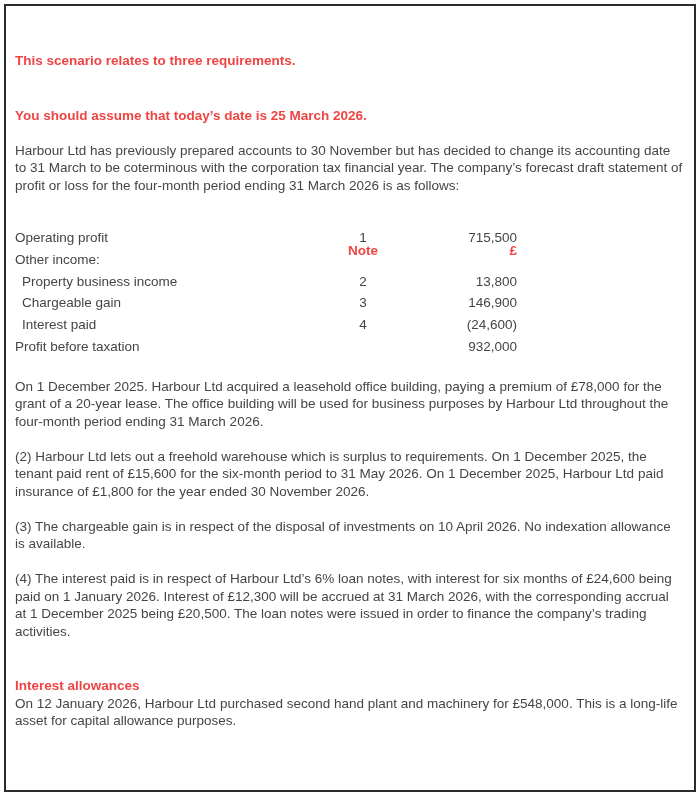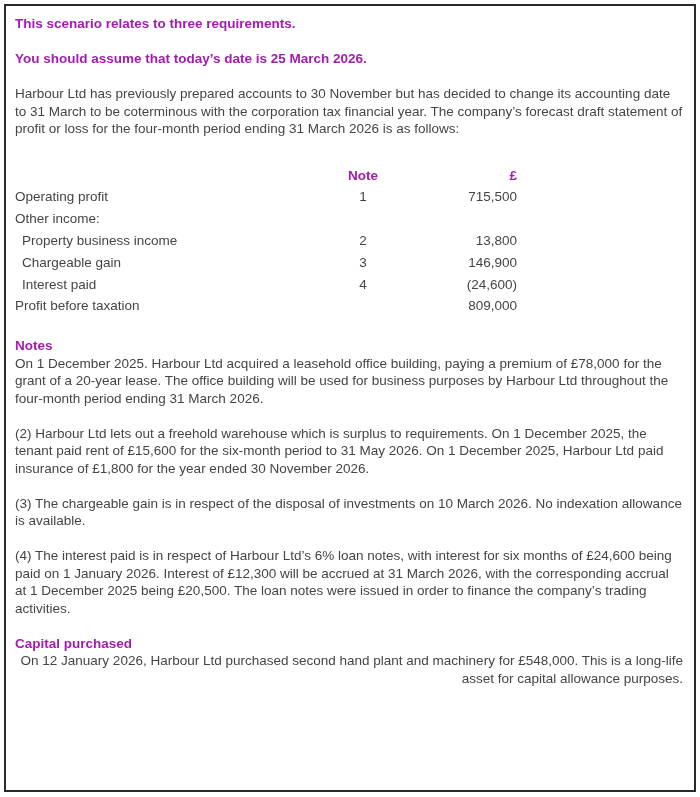--- a/index.html
+++ b/index.html
@@ -21,39 +21,39 @@
     bottom: 5px;
     border: 2px solid #2b2b2b;
     box-sizing: border-box;
     padding: 9px 11px 0 9px;
     color: #454545;
     font-size: 13.5px;
     line-height: 17.5px;
     overflow: hidden;
   }
   p { margin: 0 0 17.5px 0; }
-  .bold { font-weight: bold; color: #a21caf; }
+  .bold { font-weight: bold; color: #ef4444; margin-top: 37px; }
   .nogap { margin-bottom: 0; }
-  .intro { margin-bottom: 27px; }
+  .intro { margin-bottom: 11px; }
   .statement { margin-bottom: 20px; }
   .trow {
     display: grid;
     grid-template-columns: 270px 60px 76px;
     height: 21.8px;
     align-items: center;
     gap: 48px;
   }
   .c-label { text-align: left; }
   .c-note  { text-align: center; }
   .c-amt   { text-align: right; }
   .indent  { padding-left: 7px; }
   .underline {
     text-underline-offset: 3px;
   }
-  .last { margin-bottom: 12px; text-align: right; }
+  .last { margin-bottom: 12px; }
 </style>
 </head>
 <body>
 
 <div class="page">
 
   <p class="bold">This scenario relates to three requirements.</p>
   <p class="bold">You should assume that today’s date is 25 March 2026.</p>
   <p class="intro">Harbour Ltd has previously prepared accounts to 30 November but has decided to change its accounting date to 31 March to be coterminous with the corporation tax financial year. The company’s forecast draft statement of profit or loss for the four-month period ending 31 March 2026 is as follows:</p>
 
@@ -84,26 +84,25 @@
       <span class="c-amt">146,900</span>
     </div>
     <div class="trow">
       <span class="c-label indent">Interest paid</span>
       <span class="c-note">4</span>
       <span class="c-amt underline">(24,600)</span>
     </div>
     <div class="trow">
       <span class="c-label">Profit before taxation</span>
       <span class="c-note"></span>
-      <span class="c-amt underline">809,000</span>
+      <span class="c-amt underline">932,000</span>
     </div>
   </div>
 
-  <p class="bold nogap">Notes</p>
   <p>On 1 December 2025. Harbour Ltd acquired a leasehold office building, paying a premium of £78,000 for the grant of a 20-year lease. The office building will be used for business purposes by Harbour Ltd throughout the four-month period ending 31 March 2026.</p>
   <p>(2) Harbour Ltd lets out a freehold warehouse which is surplus to requirements. On 1 December 2025, the tenant paid rent of £15,600 for the six-month period to 31 May 2026. On 1 December 2025, Harbour Ltd paid insurance of £1,800 for the year ended 30 November 2026.</p>
-  <p>(3) The chargeable gain is in respect of the disposal of investments on 10 March 2026. No indexation allowance is available.</p>
+  <p>(3) The chargeable gain is in respect of the disposal of investments on 10 April 2026. No indexation allowance is available.</p>
   <p>(4) The interest paid is in respect of Harbour Ltd’s 6% loan notes, with interest for six months of £24,600 being paid on 1 January 2026. Interest of £12,300 will be accrued at 31 March 2026, with the corresponding accrual at 1 December 2025 being £20,500. The loan notes were issued in order to finance the company’s trading activities.</p>
 
-  <p class="bold nogap">Capital purchased</p>
+  <p class="bold nogap">Interest allowances</p>
   <p class="last">On 12 January 2026, Harbour Ltd purchased second hand plant and machinery for £548,000. This is a long-life asset for capital allowance purposes.</p>
 
 </div>
 
 </body></html>

